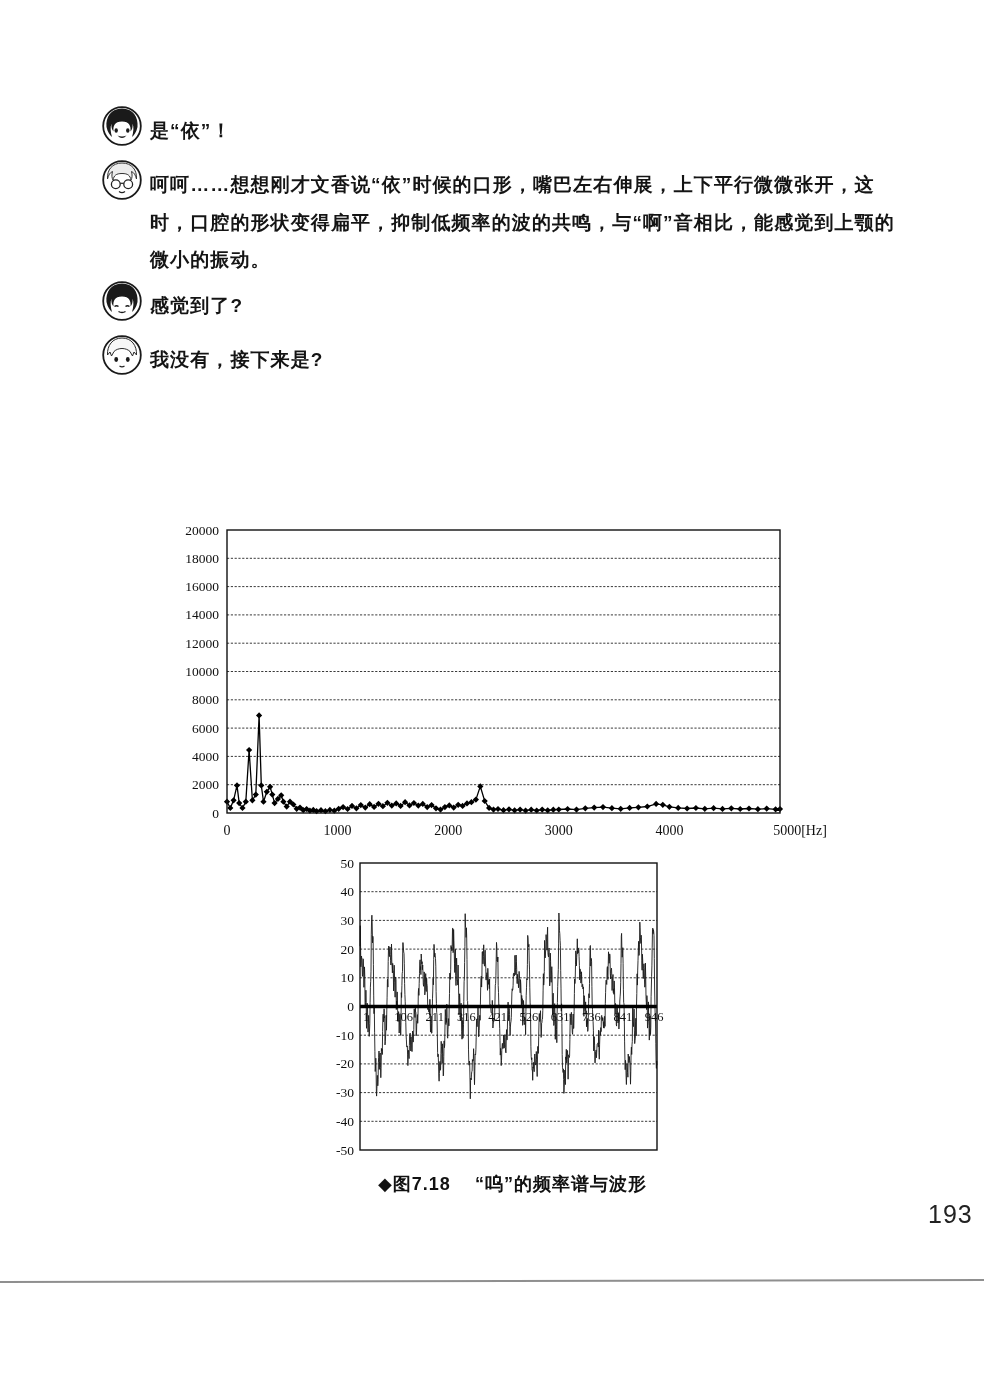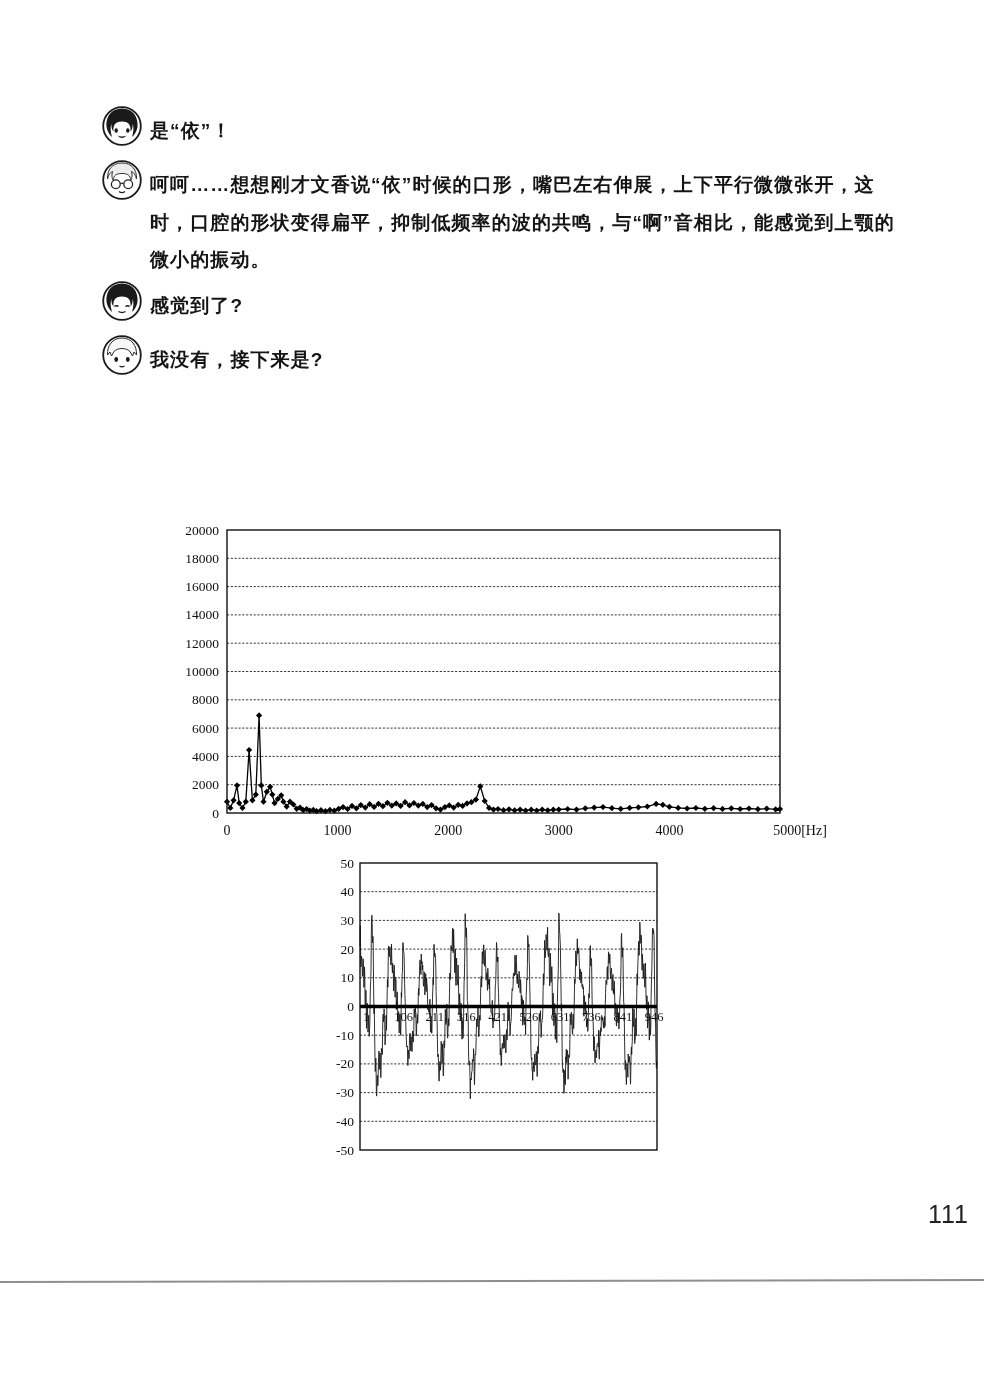--- a/index.html
+++ b/index.html
@@ -170,19 +170,22 @@
         <text x="168.2" y="165.5" text-anchor="start" font-size="12.5" fill="#101010" font-family="&quot;Liberation Serif&quot;,&quot;DejaVu Serif&quot;,serif">421</text>
         <text x="199.5" y="165.5" text-anchor="start" font-size="12.5" fill="#101010" font-family="&quot;Liberation Serif&quot;,&quot;DejaVu Serif&quot;,serif">526</text>
         <text x="230.8" y="165.5" text-anchor="start" font-size="12.5" fill="#101010" font-family="&quot;Liberation Serif&quot;,&quot;DejaVu Serif&quot;,serif">631</text>
         <text x="262.1" y="165.5" text-anchor="start" font-size="12.5" fill="#101010" font-family="&quot;Liberation Serif&quot;,&quot;DejaVu Serif&quot;,serif">736</text>
         <text x="293.4" y="165.5" text-anchor="start" font-size="12.5" fill="#101010" font-family="&quot;Liberation Serif&quot;,&quot;DejaVu Serif&quot;,serif">841</text>
         <text x="324.7" y="165.5" text-anchor="start" font-size="12.5" fill="#101010" font-family="&quot;Liberation Serif&quot;,&quot;DejaVu Serif&quot;,serif">946</text>
       </g>
       <rect x="40" y="8" width="297" height="287" fill="none" stroke="#111" stroke-width="1.4"></rect>
     </svg>
 
+  <div class="caption">
+    <span>◆图7.18</span><span class="cap-title">“呜”的频率谱与波形</span>
+  </div>
 
-  <div class="pagenum">111</div>
+  <div class="pagenum">193</div>
 
   <div class="scanline"></div>
 
 
 </div>
 
 </body></html>

